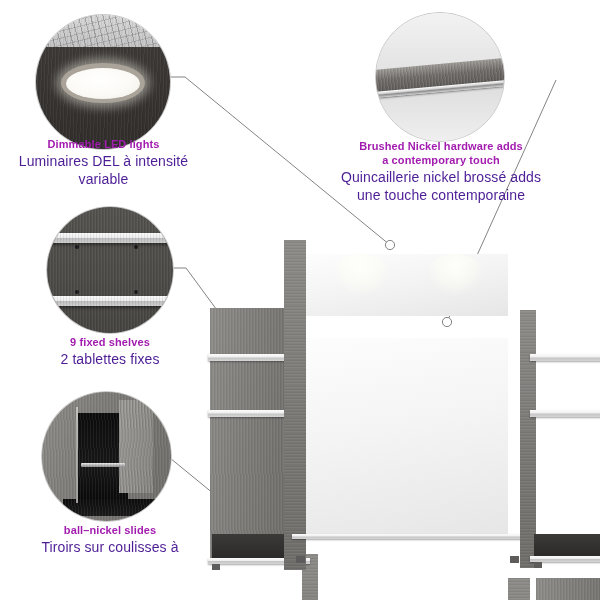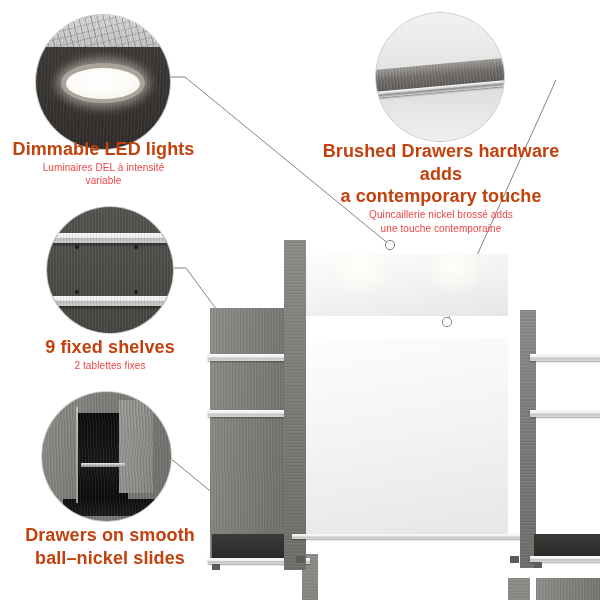--- a/index.html
+++ b/index.html
@@ -7,22 +7,22 @@
        font-family:"Liberation Sans", sans-serif;
        -webkit-font-smoothing:antialiased;}
   #stage{position:relative;width:600px;height:600px;background:#ffffff;}
 
   
   .callout-circle{position:absolute;border-radius:50%;overflow:hidden;
      border:1px solid #c9c9c9;box-sizing:border-box;background:#e9e9e9;}
 
   
   .callout-text{position:absolute;text-align:center;line-height:1.26;}
-  .c-title{color:#c2410c;font-weight:bold;font-size:18px;letter-spacing:.1px;}
-  .c-sub{color:#ef4444;font-size:10px;letter-spacing:.1px;margin-top:1px;}
+  .c-title{color:#a21caf;font-weight:bold;font-size:11px;letter-spacing:.1px;}
+  .c-sub{color:#4c1d95;font-size:14px;letter-spacing:.1px;margin-top:1px;}
 
   
   .lead-svg{position:absolute;left:0;top:0;width:600px;height:600px;
             pointer-events:none;overflow:visible;}
   .lead-path{fill:none;stroke:#6d6d6d;stroke-width:.85;}
   .lead-dot{fill:#ffffff;stroke:#6d6d6d;stroke-width:.85;}
 
   
   .led-wrap{position:absolute;inset:0;background:
      linear-gradient(#efefef 0%,#efefef 22%,#3c3936 22%,#302d2b 100%);}
@@ -140,22 +140,22 @@
   </div>
 
   <div class="callout-circle" style="left:375px;top:12px;width:130px;height:130px;">
     <div class="nk-wrap">
       <div class="nk-band"></div>
       <div class="nk-bar"></div>
     </div>
   </div>
 
   <div class="callout-text" style="left:322px;top:140px;width:238px;">
-    <div class="c-title">Brushed Drawers hardware adds</div>
-    <div class="c-title">a contemporary touche</div>
+    <div class="c-title">Brushed Nickel hardware adds</div>
+    <div class="c-title">a contemporary touch</div>
     <div class="c-sub">Quincaillerie nickel brossé adds</div>
     <div class="c-sub">une touche contemporaine</div>
   </div>
 
   <div class="callout-circle" style="left:46px;top:206px;width:128px;height:128px;">
     <div class="sh-wrap">
       <div class="sh-shelf s1"></div>
       <div class="sh-shelf s2"></div>
       <div class="sh-peg" style="left:22%;top:30%;"></div>
       <div class="sh-peg" style="left:69%;top:30%;"></div>
@@ -173,22 +173,22 @@
     <div class="dr-wrap">
       <div class="dr-cav"></div>
       <div class="dr-floor"></div>
       <div class="dr-side"></div>
       <div class="dr-edge"></div>
       <div class="dr-rail"></div>
     </div>
   </div>
 
   <div class="callout-text" style="left:10px;top:524px;width:200px;">
-    <div class="c-title">Drawers on smooth</div>
     <div class="c-title">ball–nickel slides</div>
+    <div class="c-sub">Tiroirs sur coulisses à</div>
   </div>
 
   <div class="fz" style="left:210px;top:308px;width:108px;height:262px;">
     <div class="fz wood" style="left:0;top:0;width:92px;height:252px;"></div>
     <div class="fz wood-v" style="left:92px;top:-6px;width:16px;height:262px;"></div>
 
     <div class="fz shelf-h" style="left:-2px;top:46px;width:102px;height:7px;"></div>
     <div class="fz shelf-h" style="left:-2px;top:102px;width:102px;height:7px;"></div>
 
     <div class="fz cubby" style="left:2px;top:226px;width:94px;height:26px;"></div>

